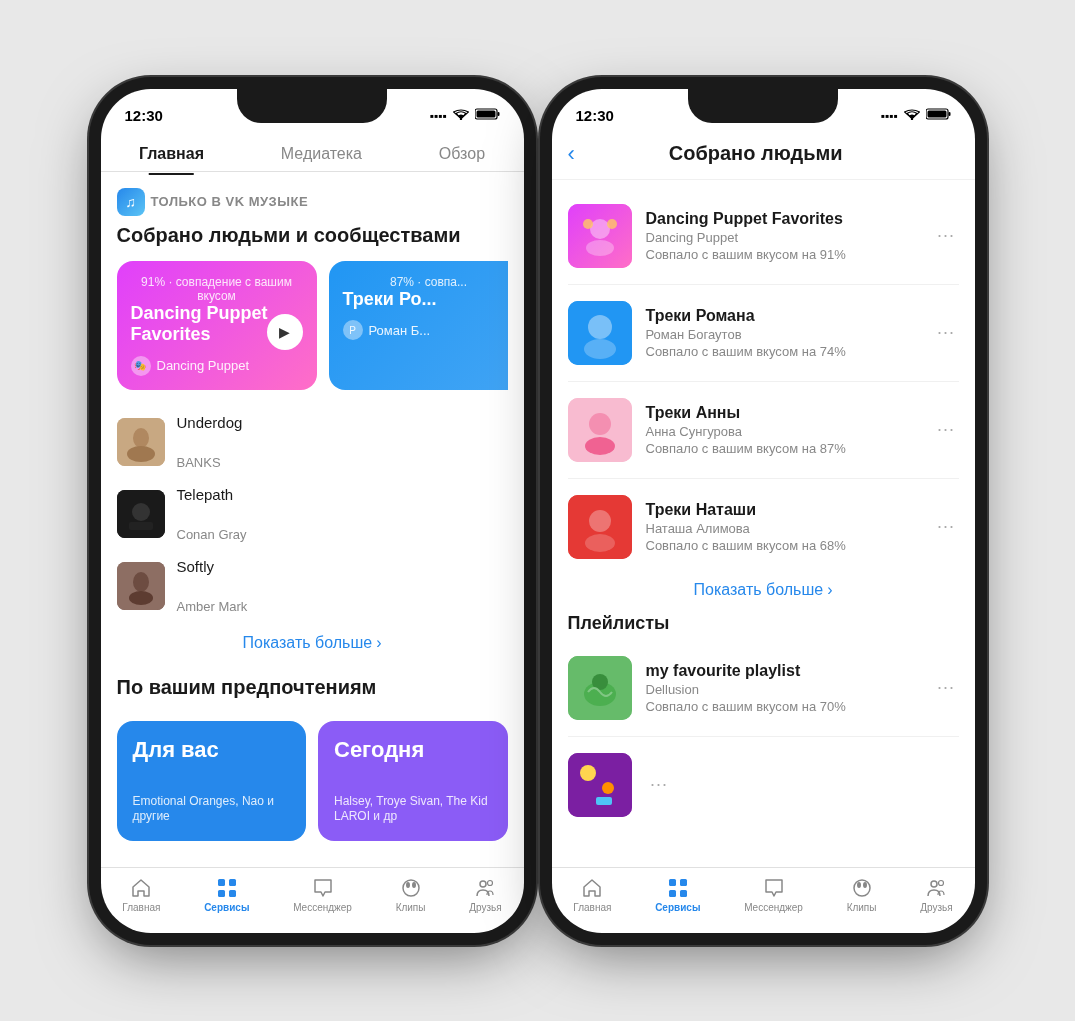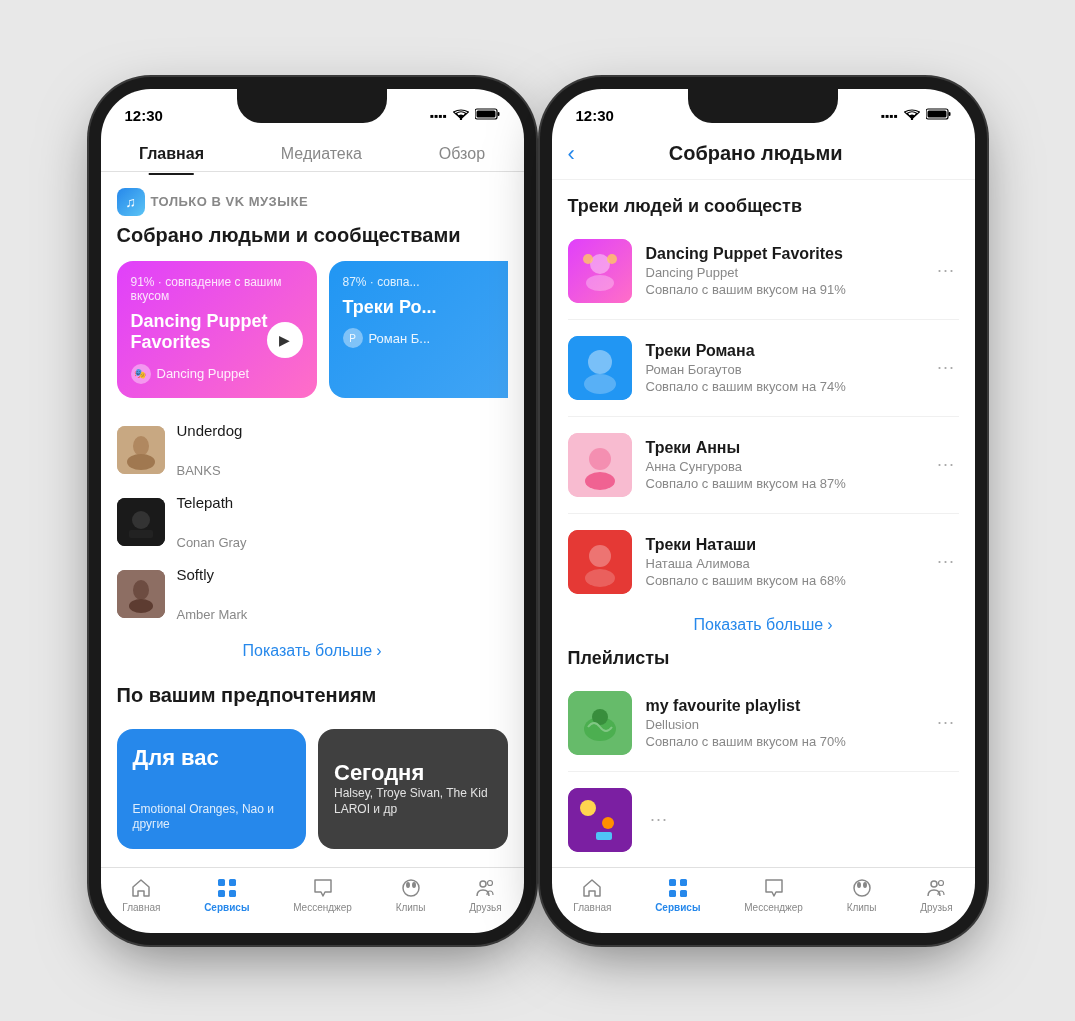--- a/index.html
+++ b/index.html
@@ -163,21 +163,22 @@
       background: linear-gradient(135deg, #e040fb, #ff6ec7);
     }
 
     .playlist-card.blue {
       background: linear-gradient(135deg, #2196f3, #42a5f5);
     }
 
     .match-pct {
       font-size: 12px;
       color: rgba(255,255,255,0.85);
-      margin-bottom: 8px;
+      margin-bottom: 0;
+      text-align: center;
     }
 
     .playlist-name {
       font-size: 18px;
       font-weight: 700;
       color: white;
       margin-bottom: 10px;
       line-height: 1.2;
     }
 
@@ -287,21 +288,21 @@
     .pref-card {
       border-radius: 16px;
       padding: 16px;
       height: 120px;
       display: flex;
       flex-direction: column;
       justify-content: space-between;
     }
 
     .pref-card.blue { background: #2688eb; }
-    .pref-card.orange { background: #404040; justify-content: center; }
+    .pref-card.orange { background: #8b5cf6; }
 
     .pref-title {
       font-size: 22px;
       font-weight: 700;
       color: white;
     }
 
     .pref-desc {
       font-size: 12px;
       color: rgba(255,255,255,0.85);
@@ -680,21 +681,20 @@
     </div>
   </div>
 
   <div class="phone-content">
     <div class="right-header">
       <span class="back-btn">‹</span>
       <div class="right-title">Собрано людьми</div>
     </div>
 
     <div class="right-scroll">
-      <div class="right-section-title">Треки людей и сообществ</div>
 
       <div class="playlist-list-item">
         <div class="playlist-thumb playlist-thumb-dp">
           <svg width="64" height="64" viewBox="0 0 64 64">
               <rect width="64" height="64" rx="10" fill="url(#grad1)"></rect>
               <defs>
                 <linearGradient id="grad1" x1="0%" y1="0%" x2="100%" y2="100%">
                   <stop offset="0%" style="stop-color:#e040fb"></stop>
                   <stop offset="100%" style="stop-color:#ff6ec7"></stop>
                 </linearGradient>

